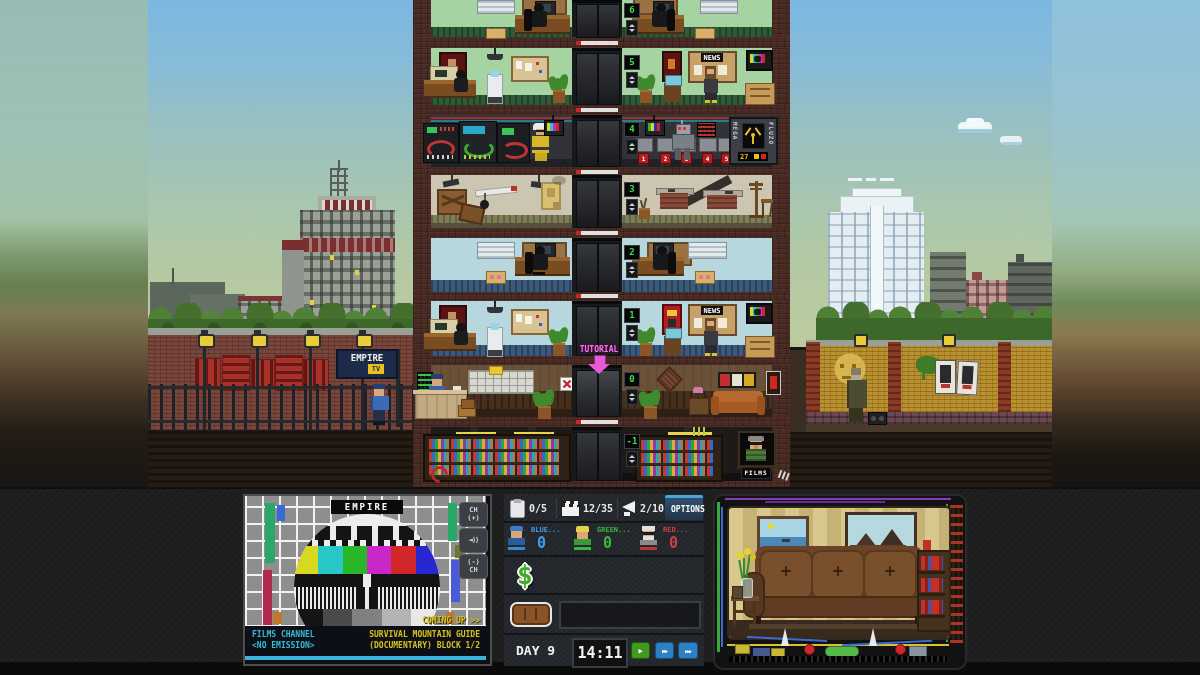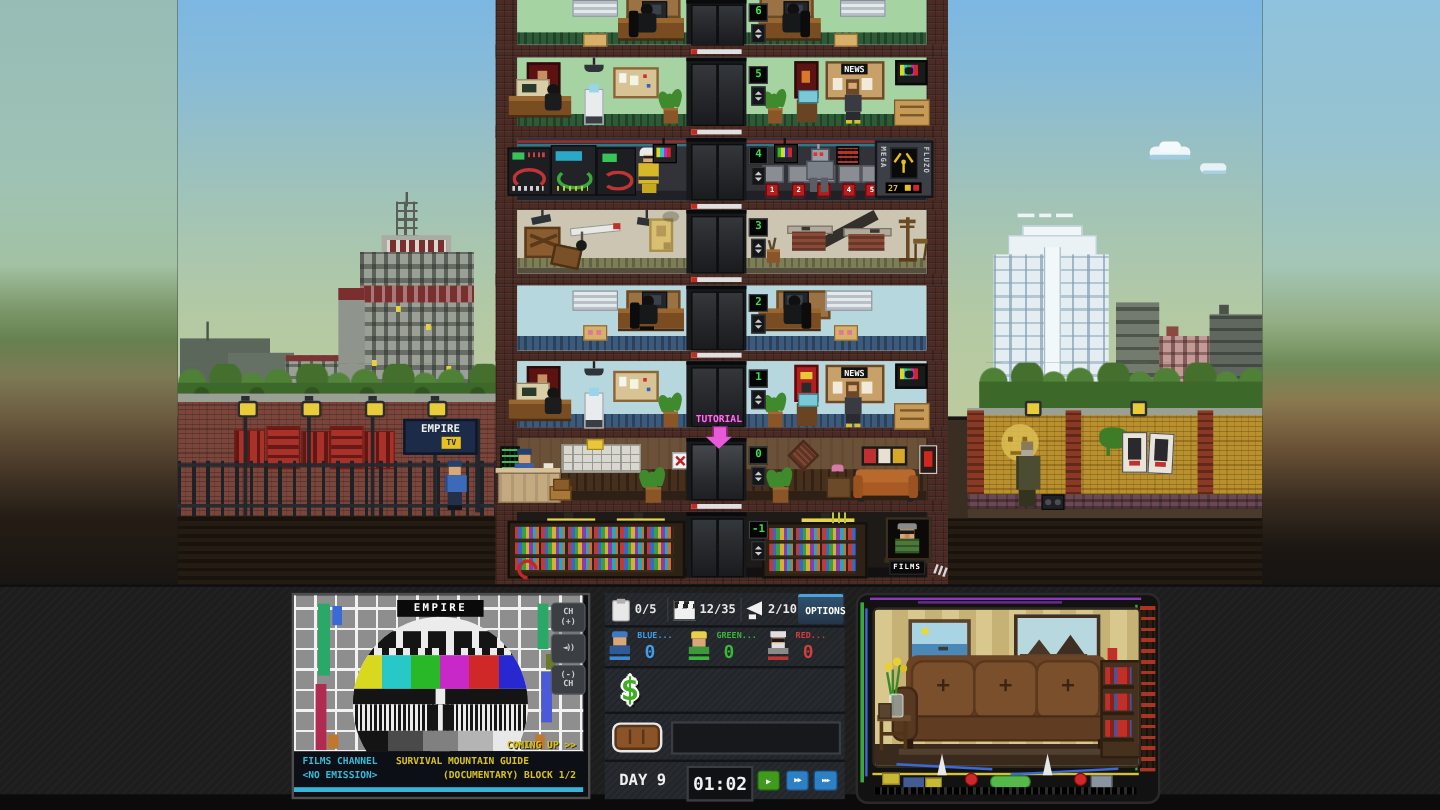--- a/index.html
+++ b/index.html
@@ -894,21 +894,21 @@
       <div class="a chbtn" style="left:214px;top:58px;width:27px;height:23px;">
         <div style="margin-top:3px;">(-)</div>
           <div>CH</div>
       </div>
 
       <div class="a t" style="left:105px;top:120px;width:130px;text-align:right;font-size:8px;color:#d8c020;text-shadow:1px 1px 0 #3a3000;">COMING UP &gt;&gt;</div>
 
       <div class="a" style="left:0;top:130px;width:241px;height:34px;background:#0c1016;"></div>
       <div class="a t" style="left:7px;top:134px;font-size:8px;color:#3ab8d8;">FILMS CHANNEL</div>
       <div class="a t" style="left:7px;top:145px;font-size:8px;color:#3ab8d8;">&lt;NO EMISSION&gt;</div>
-      <div class="a t" style="left:85px;top:134px;width:150px;text-align:left;font-size:8px;color:#d8c020;">SURVIVAL MOUNTAIN GUIDE</div>
+      <div class="a t" style="left:85px;top:134px;width:150px;text-align:right;font-size:8px;color:#d8c020;">SURVIVAL MOUNTAIN GUIDE</div>
       <div class="a t" style="left:85px;top:145px;width:150px;text-align:right;font-size:8px;color:#d8c020;">(DOCUMENTARY) BLOCK 1/2</div>
       <div class="a" style="left:0;top:160px;width:241px;height:4px;background:#38b4d8;"></div>
     </div>
 
     <div class="a" style="left:504px;top:7px;width:200px;height:172px;background:#22252a;
          background-image:repeating-linear-gradient(135deg,rgba(255,255,255,.025) 0 2px,transparent 2px 4px);">
 
       <div class="a" style="left:0;top:27px;width:200px;height:2px;background:#121418;"></div>
       <div class="a" style="left:0;top:0;width:52px;height:27px;">
         <div class="a" style="left:6px;top:6px;width:13px;height:16px;background:#e8e8e8;border:1px solid #999;border-radius:2px;">
@@ -971,21 +971,21 @@
 
       <div class="a" style="left:0;top:139px;width:200px;height:2px;background:#121418;"></div>
       <div class="a" style="left:8px;top:110px;width:34px;height:17px;background:#8a5428;border:2px solid #5a3416;border-radius:5px;outline:2px solid #e8e8e8;">
         <div class="a" style="left:10px;top:2px;width:2px;height:12px;background:#5a3416;"></div>
         <div class="a" style="left:21px;top:2px;width:2px;height:12px;background:#5a3416;"></div>
       </div>
       <div class="a field" style="left:55px;top:107px;width:138px;height:24px;"></div>
 
       <div class="a t" style="left:12px;top:149px;font-size:13px;color:#f0f0f0;">DAY 9</div>
       <div class="a" style="left:68px;top:144px;width:52px;height:26px;background:#0f1113;border:2px solid #3a3e44;">
-        <span class="t" style="position:absolute;left:0;top:4px;width:52px;text-align:center;font-size:15px;color:#f0f0f0;">01:02</span>
+        <span class="t" style="position:absolute;left:0;top:4px;width:52px;text-align:center;font-size:15px;color:#f0f0f0;">14:11</span>
       </div>
       <button class="a t" style="left:127px;top:148px;width:19px;height:17px;background:#3f9a1e;border:1px solid #1e5a0e;border-radius:3px;color:#fff;font-size:7px;padding:0;cursor:pointer;"><span>▶</span></button>
       <button class="a t" style="left:151px;top:148px;width:19px;height:17px;background:#2e80c4;border:1px solid #184e80;border-radius:3px;color:#fff;font-size:6px;letter-spacing:-1px;padding:0;cursor:pointer;"><span>▶▶</span></button>
       <button class="a t" style="left:174px;top:148px;width:20px;height:17px;background:#2e80c4;border:1px solid #184e80;border-radius:3px;color:#fff;font-size:5px;letter-spacing:-1px;padding:0;cursor:pointer;"><span>▶▶▶</span></button>
     </div>
 
     <div class="a" style="left:713px;top:7px;width:250px;height:172px;background:#121212;border:2px solid #2a2a2a;border-radius:10px;overflow:hidden;">
 
       <div class="a" style="left:10px;top:2px;width:226px;height:2px;background:#8a3ab8;"></div>
       <div class="a" style="left:50px;top:5px;width:120px;height:2px;background:#6a2a98;"></div>

